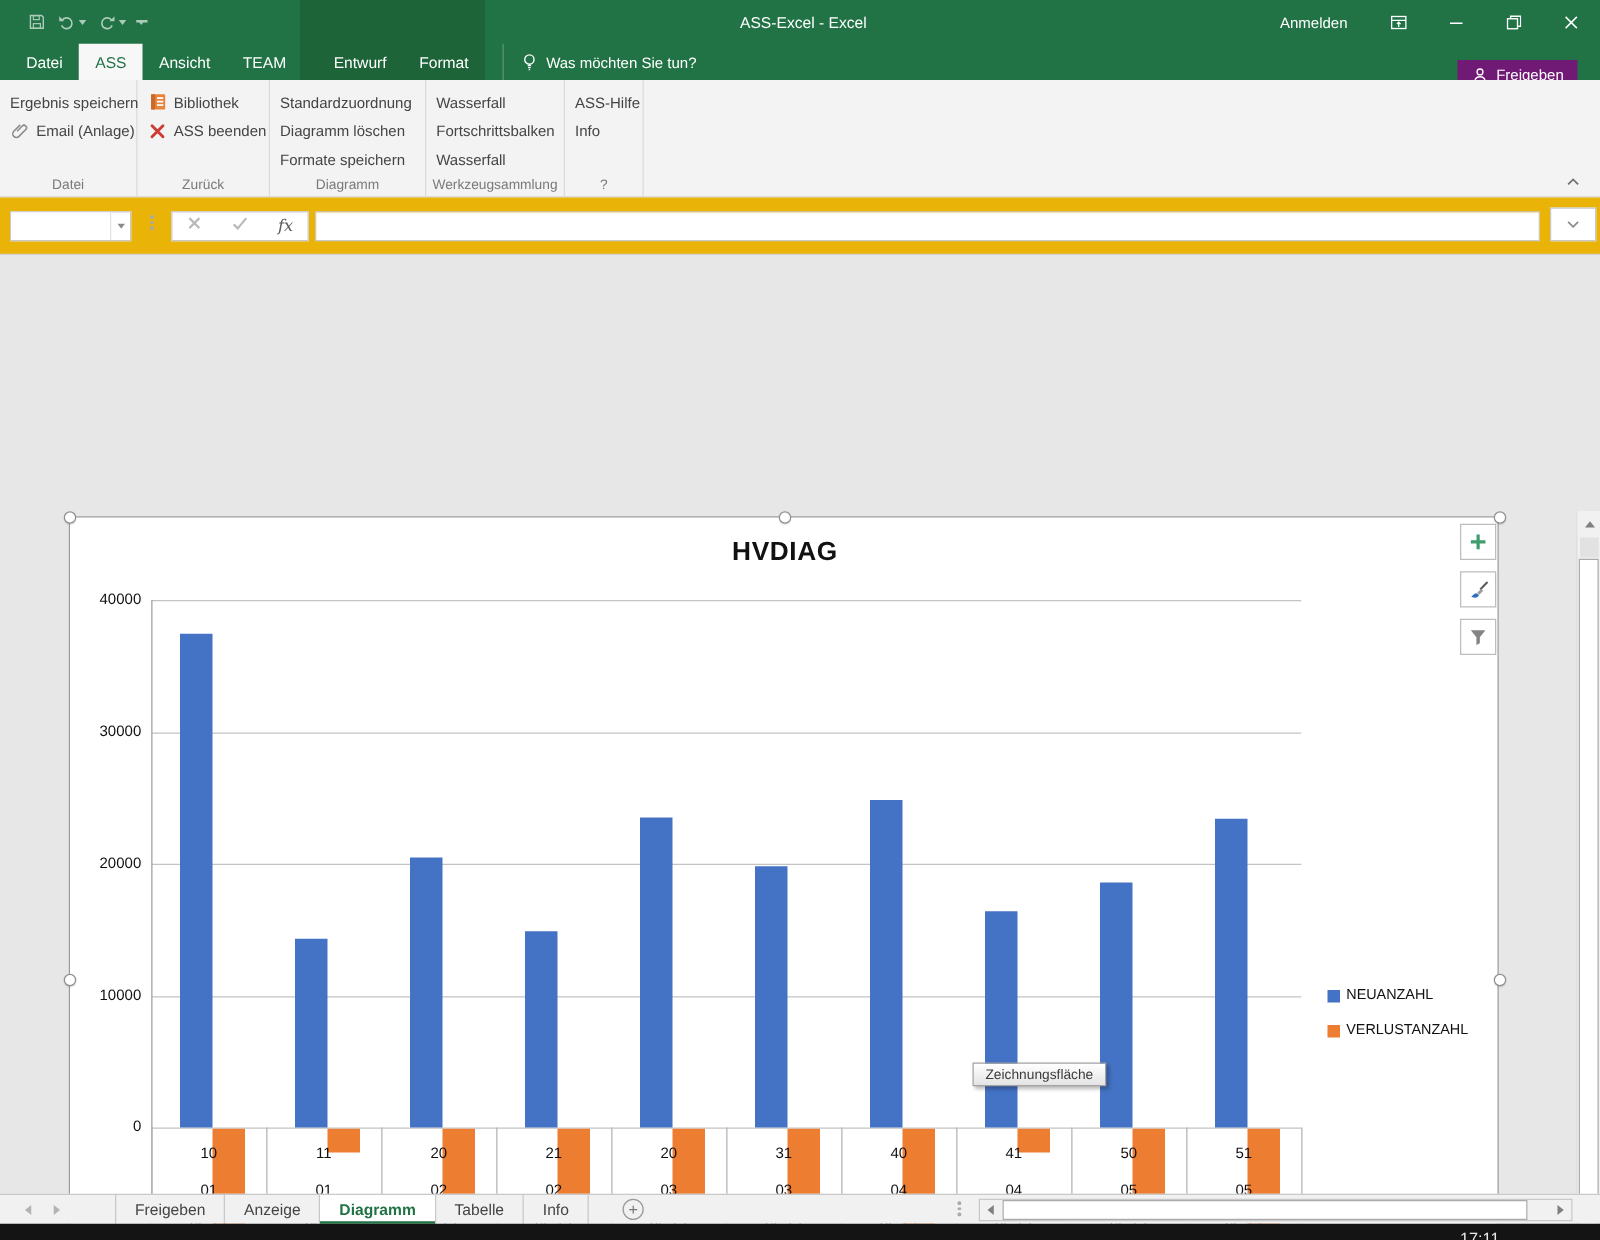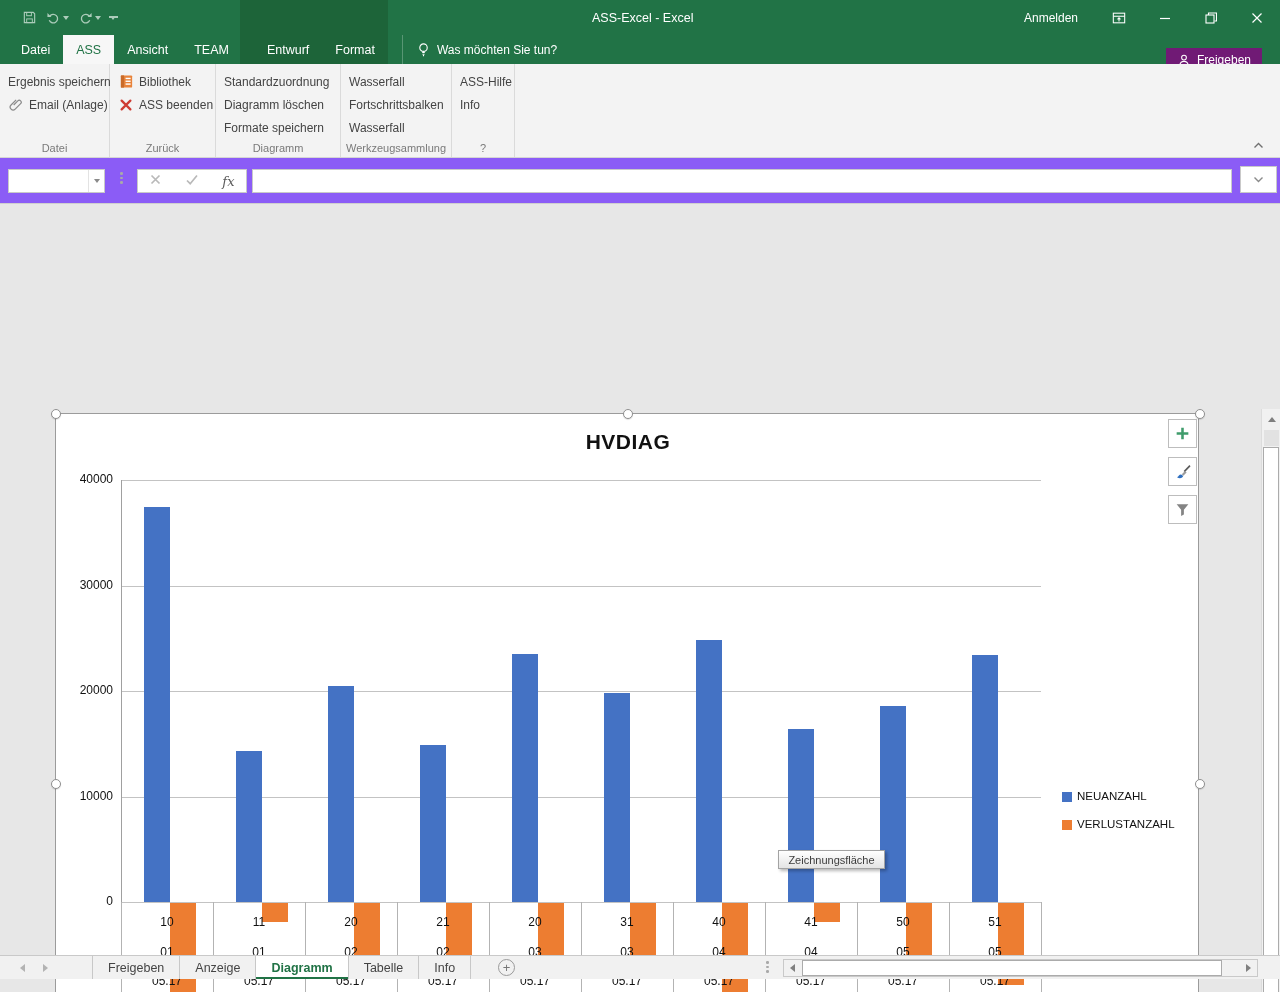--- a/index.html
+++ b/index.html
@@ -32,21 +32,21 @@
   
   .ribbon { position:absolute; left:0; top:64px; width:1280px; height:94px; background:#f3f3f3; border-bottom:1px solid #d5d5d5; }
   .rgroups { position:absolute; left:0; top:0; height:93px; display:flex;align-items:center; }
   .rgroup { position:relative; height:93px; border-right:1px solid #dadada; padding-top:6px; }
   .ritem { height:23px; display:flex; align-items:center; gap:5px; padding-left:8px; font-size:12px; color:#444; white-space:nowrap; cursor:default; }
   .ritem .ricon { width:16px; height:16px; display:flex; align-items:center; justify-content:center; flex:0 0 16px; }
   .rgroup-label { position:absolute; left:0; bottom:3px; width:100%; text-align:center; font-size:11px; color:#7a7a7a; }
   .ribbon-collapse { position:absolute; right:14px; bottom:5px; width:16px; height:14px; display:flex; align-items:center; justify-content:center; }
 
   
-  .fbar { position:absolute; left:0; top:158px; width:1280px; height:46px; background:#8b5cf6; border-bottom:1px solid #cfcfcf; }
+  .fbar { position:absolute; left:0; top:158px; width:1280px; height:46px; background:#eab308; border-bottom:1px solid #cfcfcf; }
   .namebox { position:absolute; left:8px; top:11px; width:97px; height:24px; background:#fff; border:1px solid #c9c9c9; display:flex; }
   .namebox input { flex:1; border:none; outline:none; font-size:12px; padding:0 4px; min-width:0; }
   .nb-arrow { width:16px; display:flex; align-items:center; justify-content:center; border-left:1px solid #e3e3e3; }
   .caret-down-g { width:0; height:0; border-left:3.5px solid transparent; border-right:3.5px solid transparent; border-top:4px solid #8a8a8a; }
   .grip { position:absolute; display:flex; flex-direction:column; gap:2px; }
   .grip i { width:2.5px; height:2.5px; border-radius:50%; background:#a9a9a9; }
   .fbtns { position:absolute; left:137px; top:11px; width:110px; height:24px; background:#fff; border:1px solid #c9c9c9; display:flex; align-items:center; justify-content:space-around; }
   .fx-label { font-family:"DejaVu Serif", serif; font-style:italic; font-size:13px; color:#5b5b5b; }
   .ffield { position:absolute; left:252px; top:11px; width:980px; height:24px; background:#fff; border:1px solid #c9c9c9; }
   .ffield input { width:100%; height:100%; border:none; outline:none; font-size:12px; padding:0 5px; }
@@ -453,14 +453,17 @@
       <div class="hs-btn" style="left:0;">
           <i class="tri-left"></i>
         </div>
       <div class="hs-thumb"></div>
       <div class="hs-btn" style="right:0;">
           <i class="tri-right"></i>
         </div>
     </div>
   </div>
 
+  <div class="taskbar">
+    <span class="clock">17:11</span>
+  </div>
 
 </div>
 
 </body></html>

